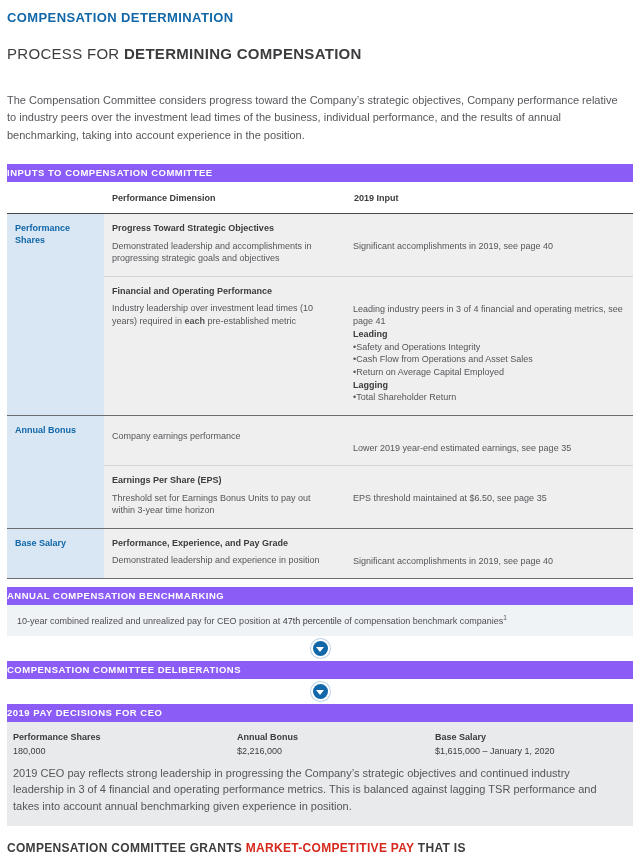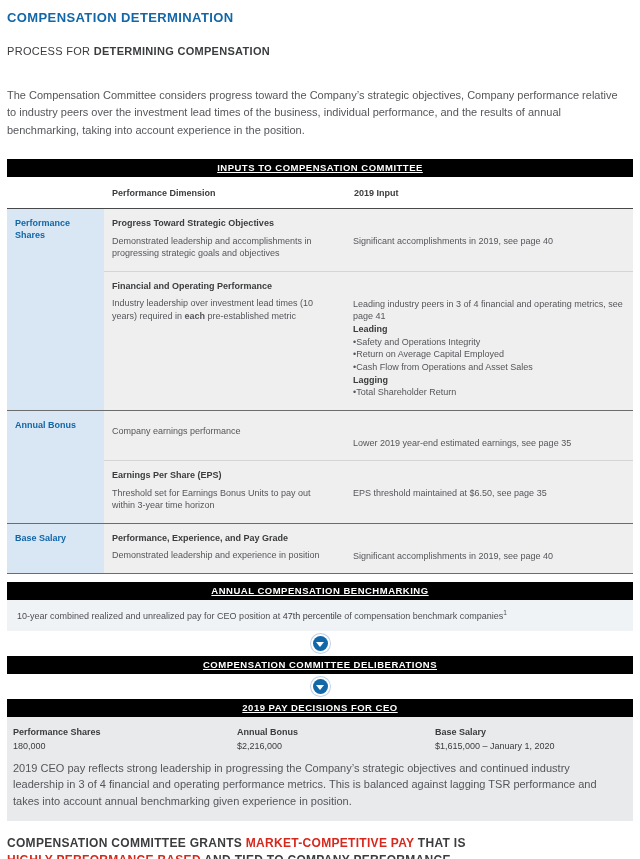--- a/index.html
+++ b/index.html
@@ -9,33 +9,33 @@
     font-family:"Liberation Sans","DejaVu Sans",sans-serif;
     color:#55565a;
   }
   .page { padding:8px 7px 10px 7px; }
 
   .title {
     font-size:13px; font-weight:bold; color:#1167a8;
     letter-spacing:.4px; margin-top:2px;
   }
   .subtitle {
-    font-size:11px; font-weight:normal; color:#3b3c3e;
+    font-size:15px; font-weight:normal; color:#3b3c3e;
     letter-spacing:.3px; margin-top:20px;
   }
   .subtitle .b { font-weight:bold; }
   .intro {
     margin-top:30px; font-size:11px; line-height:1.58;
     color:#55565a; max-width:622px;
   }
 
   .bar {
-    background:#000000; color:#ffffff; font-weight:bold;
-    font-size:9.5px; letter-spacing:.5px; text-align:center;
-    height:18px; line-height:18px;text-decoration:underline;
+    background:#8b5cf6; color:#ffffff; font-weight:bold;
+    font-size:9.5px; letter-spacing:.5px; 
+    height:18px; line-height:18px;
   }
 
   .tbl { margin-top:20px; border-bottom:1px solid #6b6c6e; }
   .colhead {
     display:grid; grid-template-columns:97px 242px 1fr;
     background:#ffffff; border-bottom:1px solid #47484a;
     height:32px; align-items:center;
   }
   .ch { font-size:9px; font-weight:bold; color:#3b3c3e; padding-left:8px; }
 
@@ -120,22 +120,22 @@
         </div>
         <div class="subrow">
           <div class="dim">
             <div class="dim-title">Financial and Operating Performance</div>
             <div class="dim-desc"><span>Industry leadership over investment lead times (10 years) required in </span><span class="b">each</span><span> pre-established metric</span></div>
           </div>
           <div class="inp">
             <div>Leading industry peers in 3 of 4 financial and operating metrics, see page 41</div>
             <div class="inp-b">Leading</div>
             <div class="bullet">Safety and Operations Integrity</div>
+            <div class="bullet">Cash Flow from Operations and Asset Sales</div>
             <div class="bullet">Return on Average Capital Employed</div>
-            <div class="bullet">Cash Flow from Operations and Asset Sales</div>
             <div class="inp-b">Lagging</div>
             <div class="bullet">Total Shareholder Return</div>
           </div>
         </div>
       </div>
     </div>
 
     <div class="group">
       <div class="glabel">Annual Bonus</div>
       <div class="grows">

